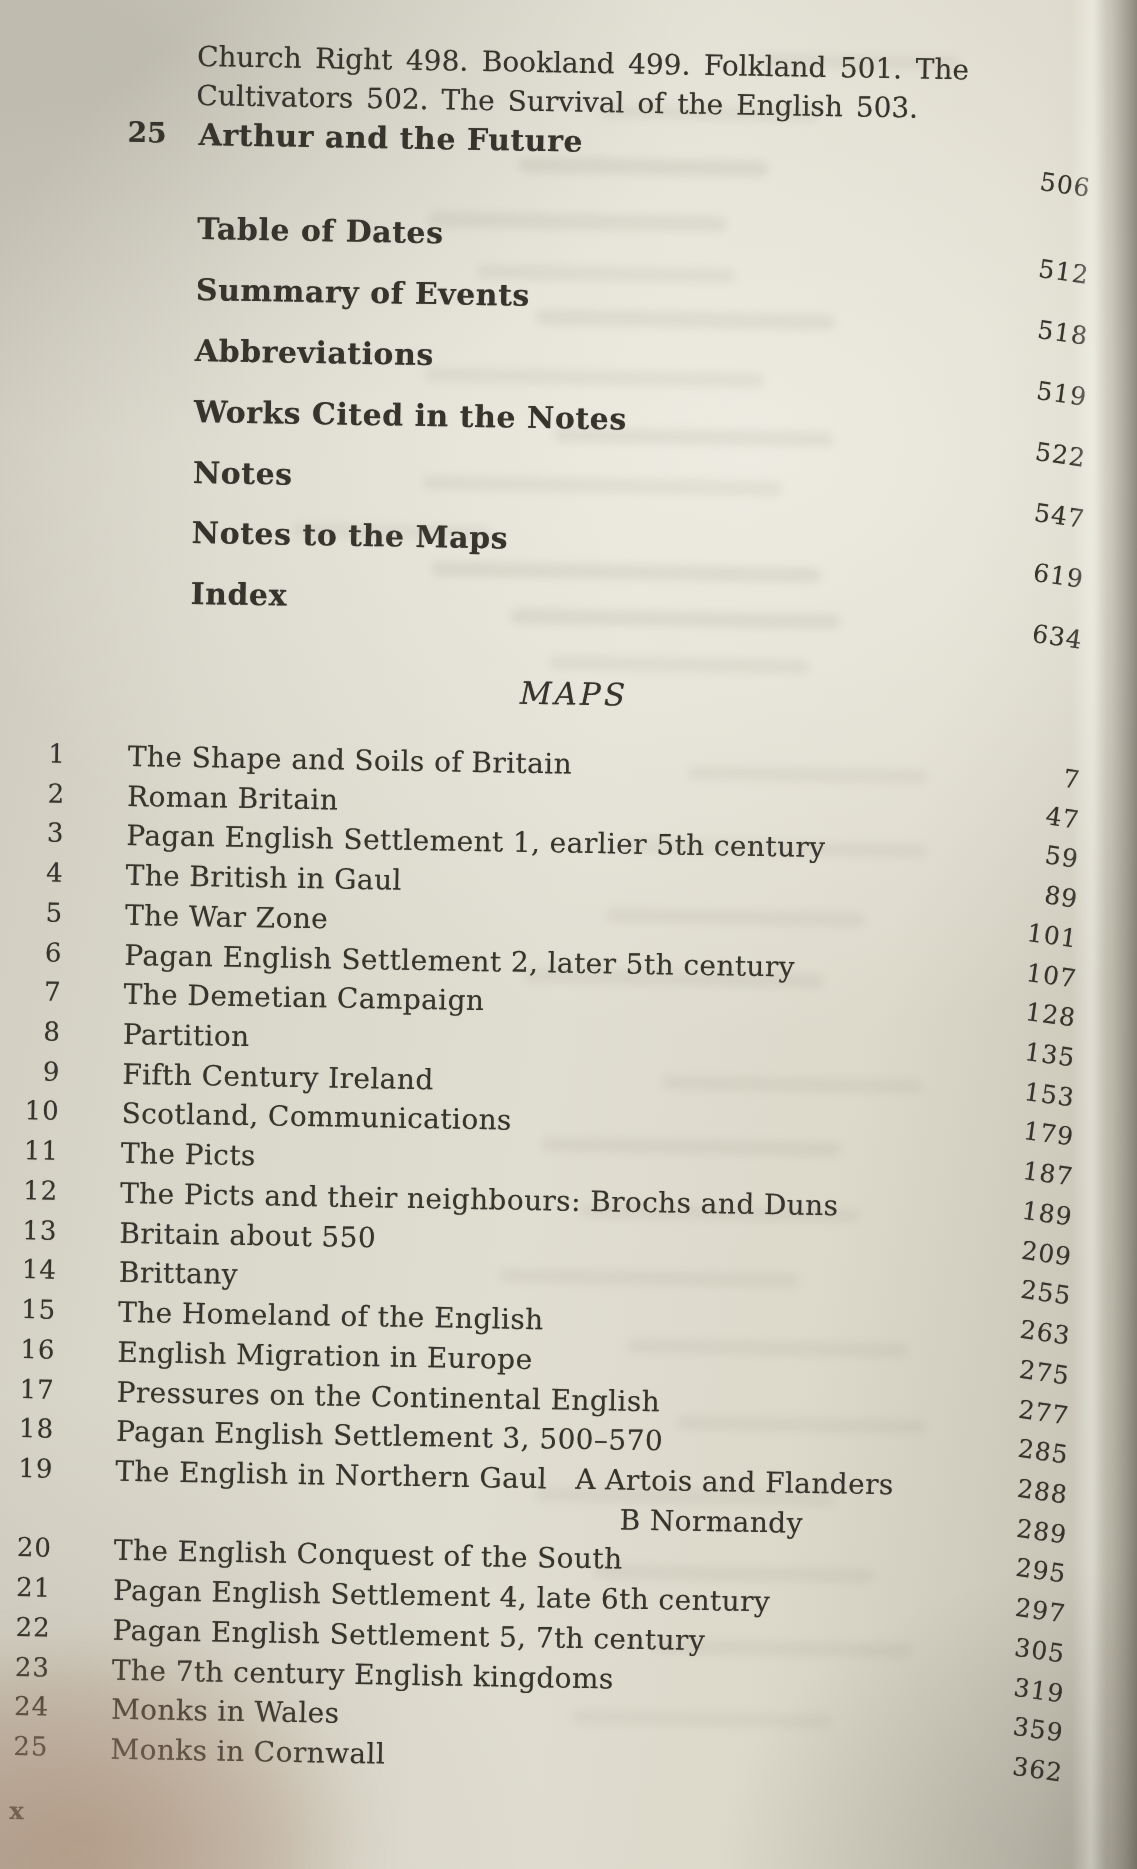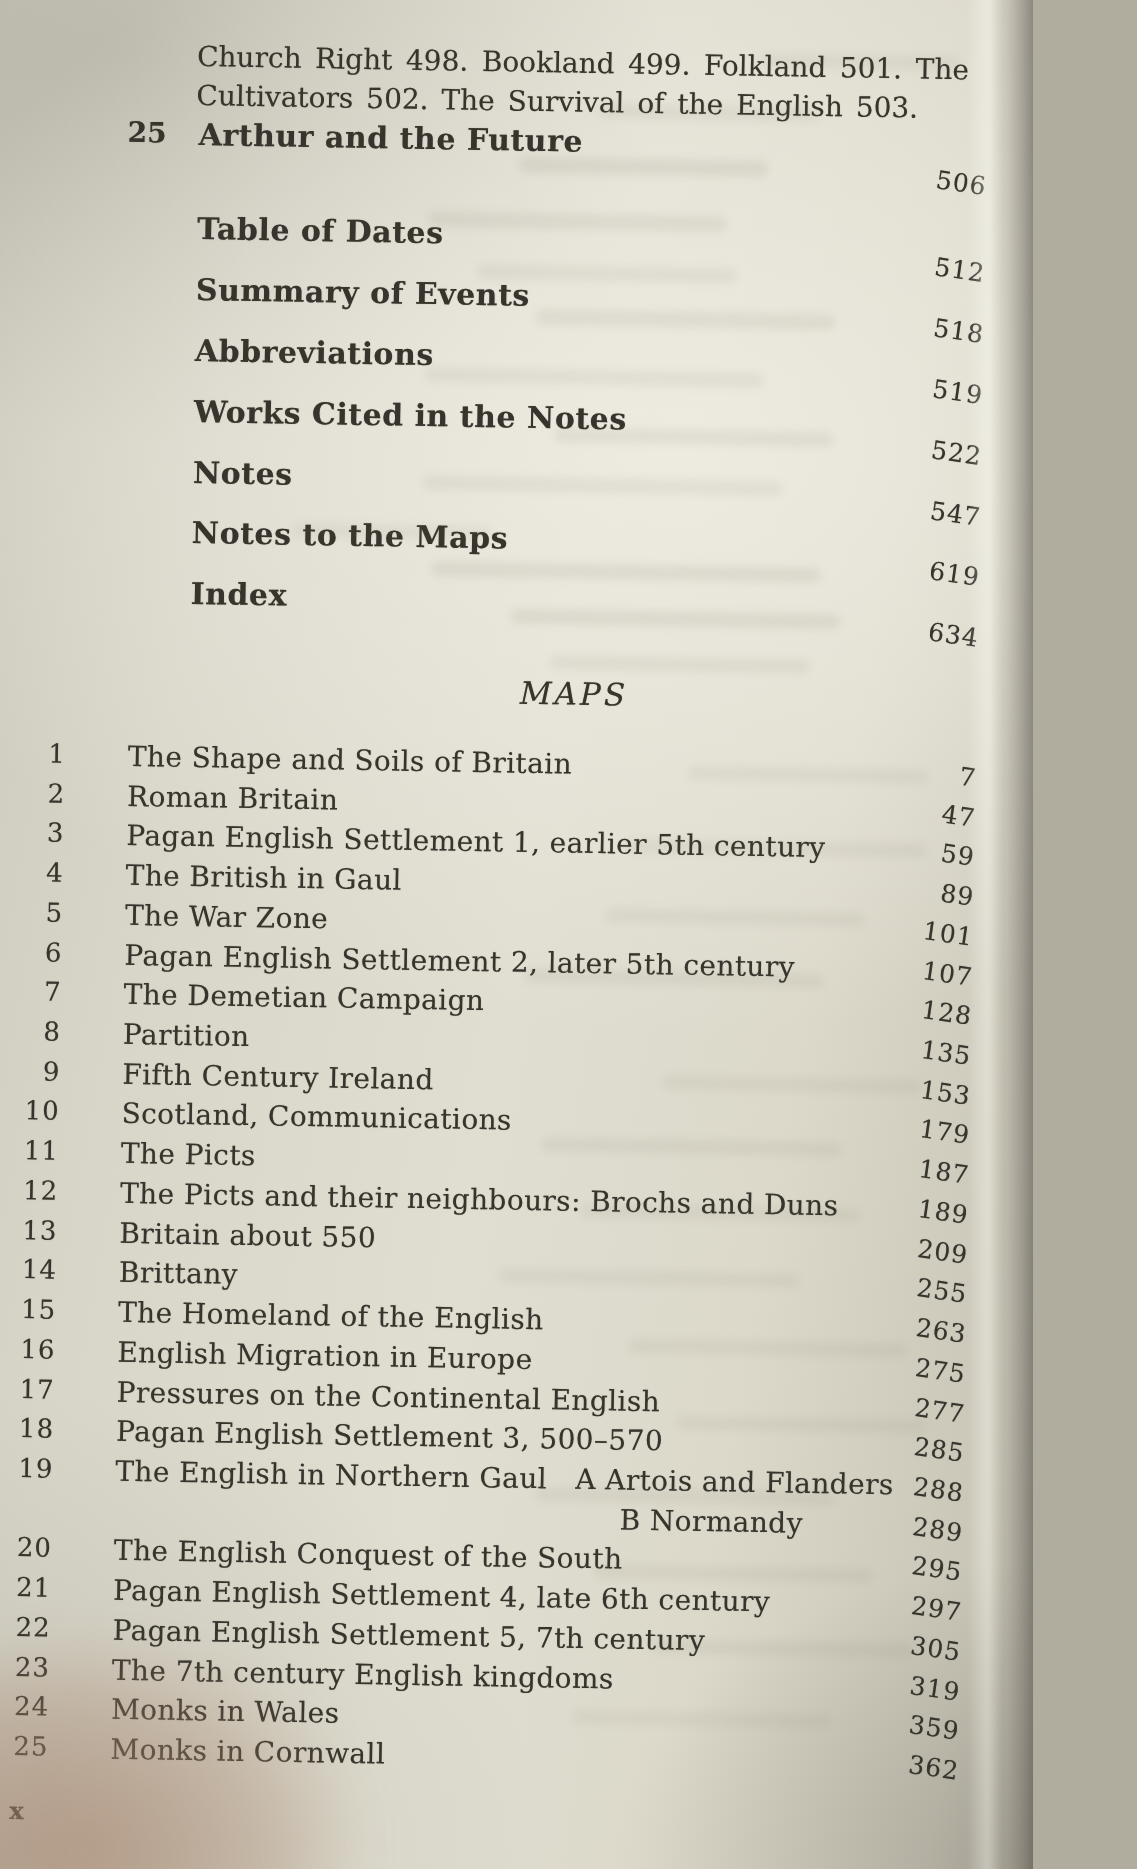--- a/index.html
+++ b/index.html
@@ -1,21 +1,21 @@
 <!DOCTYPE html>
 <html><head>
 <meta charset="utf-8">
 <style>
   html,body{
     margin:0;padding:0;width:1137px;height:1869px;overflow:hidden;
     background:#b0ad9f;
     font-family:"DejaVu Serif","Liberation Serif",serif;
   }
   .photo{
-    position:relative;width:1033px;height:1869px;overflow:hidden;
+    position:relative;width:1137px;height:1869px;overflow:hidden;
     background:
       radial-gradient(1300px 950px at 66% 24%, rgba(240,238,228,0.85), rgba(240,238,228,0) 62%),
       radial-gradient(900px 650px at 12% 3%, rgba(118,116,104,0.22), rgba(118,116,104,0) 60%),
       radial-gradient(760px 560px at 100% 100%, rgba(104,99,88,0.30), rgba(104,99,88,0) 55%),
       radial-gradient(900px 800px at 4% 98%, rgba(128,118,104,0.18), rgba(128,118,104,0) 55%),
       linear-gradient(100deg,#ccc9bc 0%,#d8d6c9 22%,#e0ded1 50%,#dcd9cb 72%,#c9c6b8 92%,#b7b4a6 100%);
     color:#36342c;
   }
   .rot{position:absolute;inset:0;transform:rotate(1.0deg);transform-origin:140px 60px;}
   .ink{text-shadow:0 0 1px rgba(52,48,42,0.45);}

